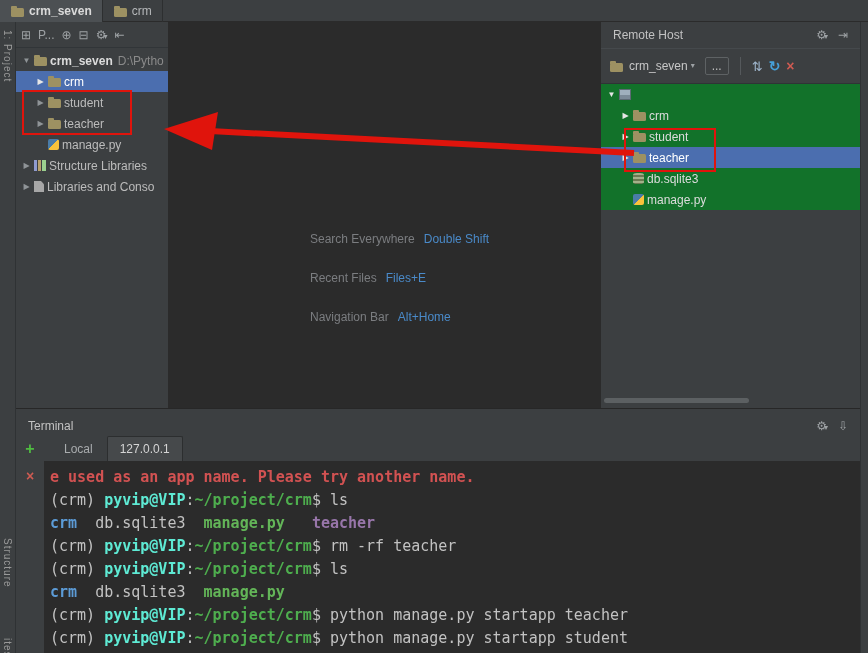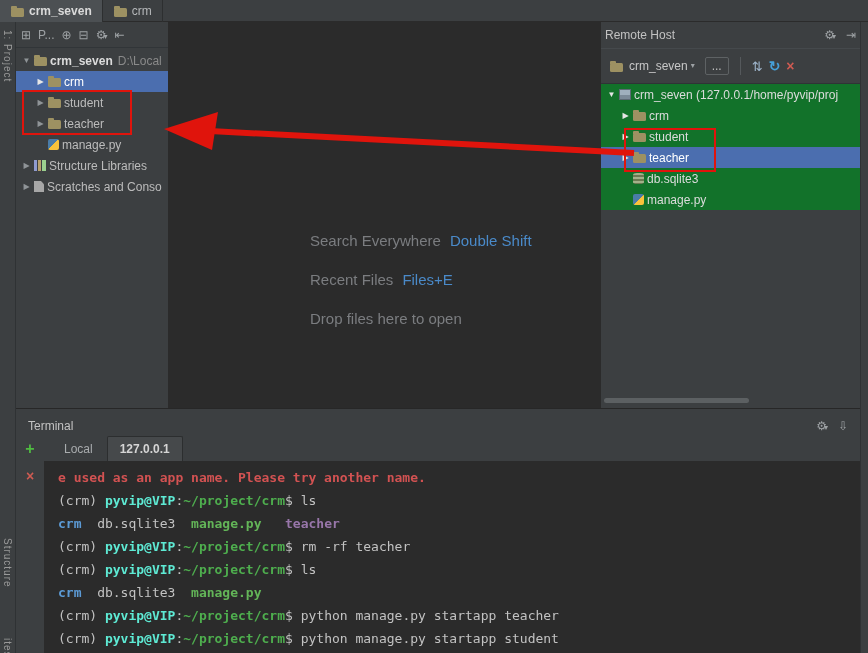--- a/index.html
+++ b/index.html
@@ -56,29 +56,29 @@
     background:linear-gradient(90deg,#8f9bd0 0 3px,#3c3f41 3px 4px,#b8a16e 4px 7px,#3c3f41 7px 8px,#9bd08f 8px 11px); }
   .icon-scratch { width:10px; height:11px; background:#a7a7a7;
     clip-path:polygon(0 0,70% 0,100% 30%,100% 100%,0 100%); }
   .icon-server { width:12px; height:11px; border:1px solid #5d6a74;
     background:linear-gradient(#9fb0bd 0 5px,#7b8b98 5px 100%); }
 
   
   .editor { position:absolute; left:168px; top:22px; width:432px; height:386px;
     background:#2b2b2b; overflow:hidden; }
   .hints { position:absolute; left:142px; top:210px; display:flex; flex-direction:column; gap:17px;
-    font-size:15px; white-space:nowrap; }
+    font-size:12px; white-space:nowrap; }
   .hint-line { height:22px; }
   .hint-action { color:#7b7d80; }
   .hint-key { color:#4a8ac9; margin-left:9px; }
 
   
   .remote-panel { position:absolute; left:600px; top:22px; width:260px; height:386px;
     background:#3c3f41; border-left:1px solid #2b2b2b; overflow:hidden; }
-  .remote-header { height:26px; display:flex; align-items:center; padding:0 4px;
+  .remote-header { height:26px; display:flex; align-items:center; padding:0 12px;
     color:#c2c2c2; font-size:12px; }
   .rh-icons { margin-left:auto; display:flex; align-items:center; gap:10px; color:#9da1a4; }
   .remote-toolbar { height:36px; border-top:1px solid #45494c; border-bottom:1px solid #2f3336;
     display:flex; align-items:center; padding:0 8px; gap:6px; }
   .server-label { color:#c7c7c7; font-size:12px; }
   .more-btn { border:1px solid #5e6264; border-radius:2px; padding:0 6px; height:18px;
     line-height:16px; color:#c0c0c0; font-size:12px; margin-left:4px; }
   .vsep { width:1px; height:18px; background:#55595c; margin:0 5px; }
   .tb-updown { color:#9fb6cc; font-size:13px; }
   .tb-sync { color:#46a0d8; font-size:14px; font-weight:bold; }
@@ -98,24 +98,24 @@
     color:#c2c2c2; font-size:12px; }
   .th-icons { margin-left:auto; display:flex; align-items:center; gap:10px; color:#9da1a4; }
   .term-gutter { position:absolute; left:0; top:24px; width:28px; bottom:0;
     display:flex; flex-direction:column; align-items:center; padding-top:8px; gap:12px; }
   .g-plus { color:#4fbb41; font-size:16px; font-weight:bold; line-height:1; }
   .g-close { color:#cf5b52; font-size:14px; font-weight:bold; line-height:1; }
   .term-tabs { position:absolute; left:28px; top:24px; height:28px; display:flex;
     align-items:flex-end; padding-left:8px; gap:2px; }
   .term-tab { padding:5px 12px; font-size:12px; color:#a9acae; }
   .term-tab.active { background:#46494b; border:1px solid #2c2e2f; border-bottom:none;
-    color:#d5d5d5; border-radius:2px 2px 0 0;font-weight:bold; }
+    color:#d5d5d5; border-radius:2px 2px 0 0; }
   .term-content { position:absolute; left:28px; top:52px; right:0; bottom:0;
-    background:#2b2b2b; padding:5px 14px; white-space:pre; overflow:hidden;
-    font-family:"DejaVu Sans Mono", monospace; font-size:13px; line-height:23px; }
+    background:#2b2b2b; padding:5px 6px; white-space:pre; overflow:hidden;
+    font-family:"DejaVu Sans Mono", monospace; font-size:15px; line-height:23px; }
   .tline { height:23px; }
   .t-plain   { color:#c2c2c2; }
   .t-error   { color:#d25252; font-weight:bold; }
   .t-prompt  { color:#5eead4; font-weight:bold; }
   .t-path    { color:#4eae4e; font-weight:bold; }
   .t-dir     { color:#5c9bd6; font-weight:bold; }
   .t-exec    { color:#63b558; font-weight:bold; }
   .t-special { color:#9876aa; font-weight:bold; }
 
   
@@ -151,21 +151,21 @@
     <span class="ptool">⊕</span>
     <span class="ptool">⊟</span>
     <span class="ptool"><span>⚙</span><span class="mini">▾</span></span>
     <span class="ptool">⇤</span>
   </div>
   <div class="tree">
       <div class="trow" style="padding-left: 4px;">
         <span class="chev">▼</span>
         <span class="icon icon-folder"></span>
         <span class="tlabel bold">crm_seven</span>
-        <span class="tsuffix">D:\Local</span>
+        <span class="tsuffix">D:\Pytho</span>
       </div>
       <div class="trow selected" style="padding-left: 18px;">
         <span class="chev">▶</span>
         <span class="icon icon-folder"></span>
         <span class="tlabel">crm</span>
       </div>
       <div class="trow" style="padding-left: 18px;">
         <span class="chev">▶</span>
         <span class="icon icon-folder"></span>
         <span class="tlabel">student</span>
@@ -181,30 +181,30 @@
         <span class="tlabel">manage.py</span>
       </div>
       <div class="trow" style="padding-left: 4px;">
         <span class="chev">▶</span>
         <span class="icon icon-library"></span>
         <span class="tlabel">Structure Libraries</span>
       </div>
       <div class="trow" style="padding-left: 4px;">
         <span class="chev">▶</span>
         <span class="icon icon-scratch"></span>
-        <span class="tlabel">Scratches and Conso</span>
+        <span class="tlabel">Libraries and Conso</span>
       </div>
     </div>
 </div>
 
 <div class="editor">
   <div class="hints">
       <div class="hint-line"><span class="hint-action">Search Everywhere</span><span class="hint-key">Double Shift</span></div>
       <div class="hint-line"><span class="hint-action">Recent Files</span><span class="hint-key">Files+E</span></div>
-      <div class="hint-line"><span class="hint-action">Drop files here to open</span></div>
+      <div class="hint-line"><span class="hint-action">Navigation Bar</span><span class="hint-key">Alt+Home</span></div>
     </div>
 </div>
 
 <div class="remote-panel">
   <div class="remote-header">
     <span>Remote Host</span>
     <span class="rh-icons">
       <span><span>⚙</span><span class="mini">▾</span></span>
       <span>⇥</span>
     </span>
@@ -216,21 +216,20 @@
     <span class="more-btn">...</span>
     <span class="vsep"></span>
     <span class="tb-updown">⇅</span>
     <span class="tb-sync">↻</span>
     <span class="tb-close">×</span>
   </div>
   <div class="remote-tree">
       <div class="trow green" style="padding-left: 4px;">
         <span class="chev">▼</span>
         <span class="icon icon-server"></span>
-        <span class="tlabel">crm_seven (127.0.0.1/home/pyvip/proj</span>
       </div>
       <div class="trow green" style="padding-left: 18px;">
         <span class="chev">▶</span>
         <span class="icon icon-folder"></span>
         <span class="tlabel">crm</span>
       </div>
       <div class="trow green" style="padding-left: 18px;">
         <span class="chev">▶</span>
         <span class="icon icon-folder"></span>
         <span class="tlabel">student</span>

